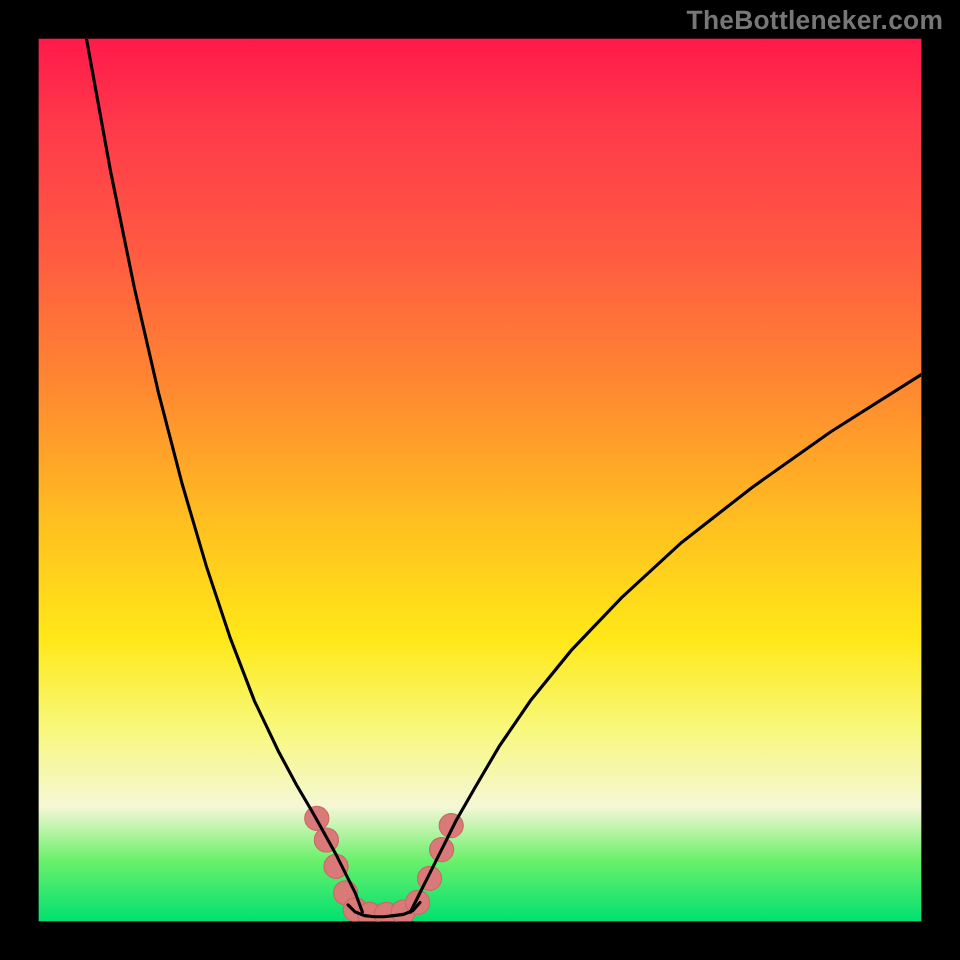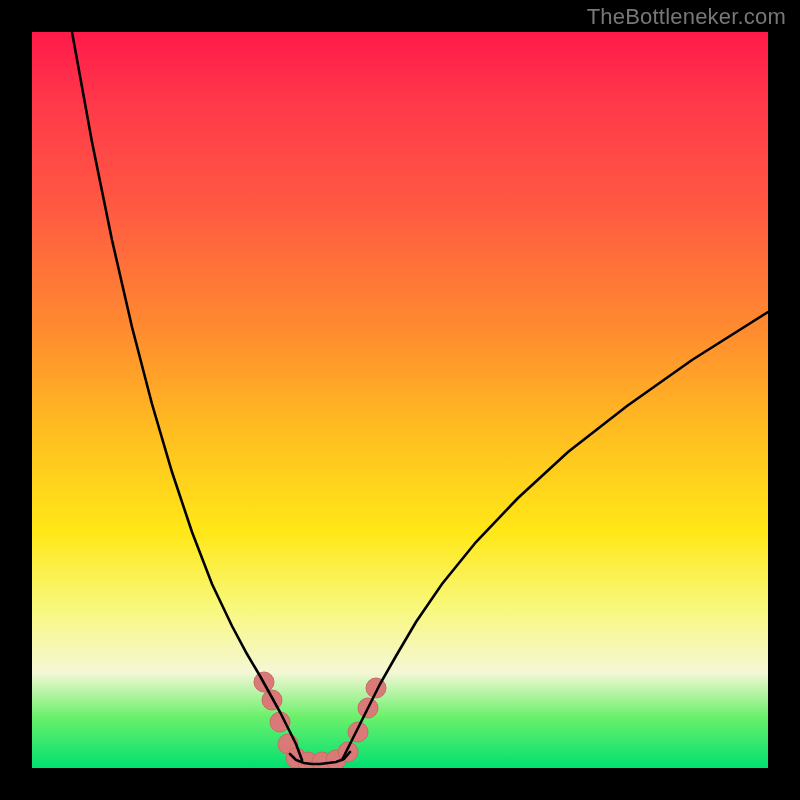--- a/index.html
+++ b/index.html
@@ -42,21 +42,21 @@
     width: 736px;
     height: 736px;
   }
   .watermark {
     position: absolute;
     top: 4px;
     right: 14px;
     color: #777;
     font-size: 22px;
     letter-spacing: 0.2px;
-    font-weight: 400;
+    font-weight: 700;
   }
 </style>
 </head>
 <body>
 
 <div class="watermark">TheBottleneker.com</div>
 
 <div class="frame">
   <div class="gradient"></div>
   <svg class="curve" viewBox="0 0 736 736">

